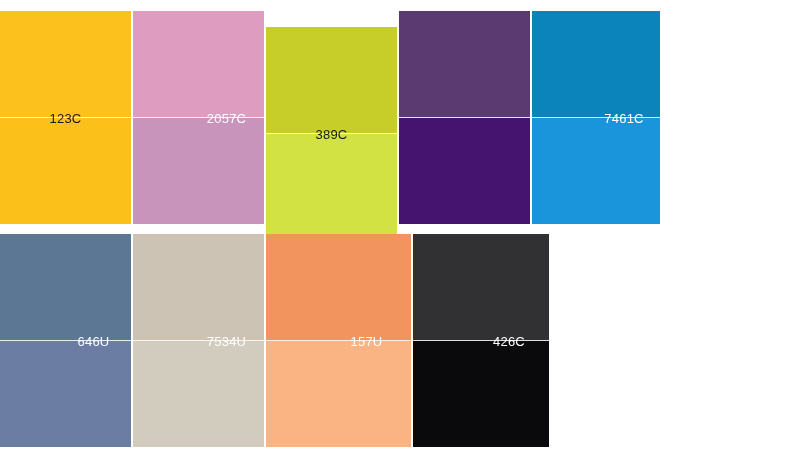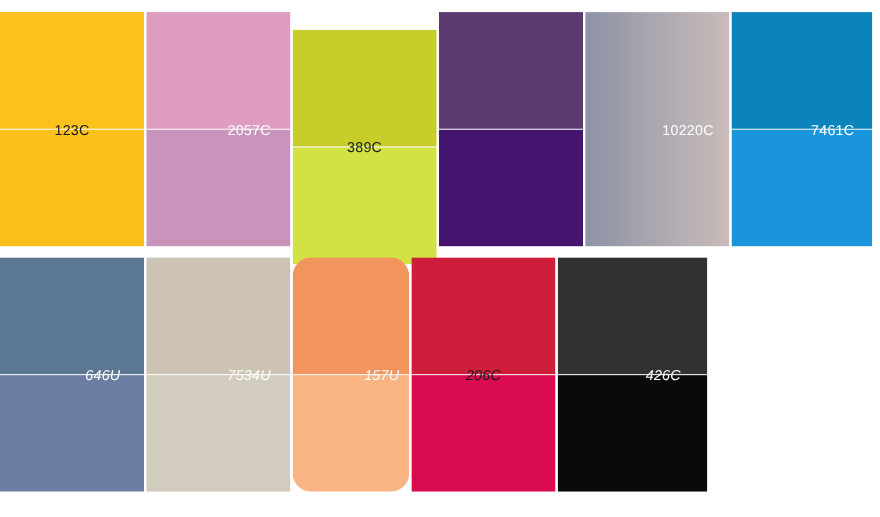--- a/index.html
+++ b/index.html
@@ -25,21 +25,21 @@
 
   .swatch-row {
     position: absolute;
     left: 0;
     width: 800px;
     display: flex;
     flex-direction: row;
   }
 
   #swatch-row-top    { top: 11px;  height: 213px; }
-  #swatch-row-bottom { top: 234px; height: 213px; font-style: italic; }
+  #swatch-row-bottom { top: 234px; height: 213px; }
 
   .swatch {
     position: relative;
     height: 100%;
     overflow: hidden;
     flex: 0 0 auto;
   }
 
   
   .swatch + .swatch {
@@ -112,55 +112,45 @@
         <div class="swatch-half swatch-half-top" style="background: rgb(199, 206, 42);"></div>
         <div class="swatch-half swatch-half-bottom" style="background: rgb(211, 226, 67);"></div>
         <div class="swatch-divider"></div>
         <div class="swatch-label label-dark">389C</div>
       </div>
       <div class="swatch" style="width: 131px;">
         <div class="swatch-half swatch-half-top" style="background: rgb(91, 58, 114);"></div>
         <div class="swatch-half swatch-half-bottom" style="background: rgb(68, 20, 110);"></div>
         <div class="swatch-divider"></div>
       </div>
-      <div class="swatch" style="width: 131px;">
-        <div class="swatch-gradient-fill" style="background: linear-gradient(to right, rgb(142, 147, 166), rgb(201, 188, 186));"></div>
-        <div class="swatch-label label-light">10220C</div>
-      </div>
       <div class="swatch" style="width: 128px;">
         <div class="swatch-half swatch-half-top" style="background: rgb(11, 132, 188);"></div>
         <div class="swatch-half swatch-half-bottom" style="background: rgb(26, 148, 218);"></div>
         <div class="swatch-divider"></div>
         <div class="swatch-label label-light">7461C</div>
       </div>
     </div>
   <div class="swatch-row" id="swatch-row-bottom">
       <div class="swatch" style="width: 131px;">
         <div class="swatch-half swatch-half-top" style="background: rgb(91, 119, 147);"></div>
         <div class="swatch-half swatch-half-bottom" style="background: rgb(108, 125, 164);"></div>
         <div class="swatch-divider"></div>
         <div class="swatch-label label-light">646U</div>
       </div>
       <div class="swatch" style="width: 131px;">
         <div class="swatch-half swatch-half-top" style="background: rgb(204, 195, 180);"></div>
         <div class="swatch-half swatch-half-bottom" style="background: rgb(210, 204, 190);"></div>
         <div class="swatch-divider"></div>
         <div class="swatch-label label-light">7534U</div>
       </div>
-      <div class="swatch" style="width: 106px; border-radius: 17px;">
+      <div class="swatch" style="width: 145px;">
         <div class="swatch-half swatch-half-top" style="background: rgb(242, 148, 94);"></div>
         <div class="swatch-half swatch-half-bottom" style="background: rgb(250, 179, 130);"></div>
         <div class="swatch-divider"></div>
         <div class="swatch-label label-light">157U</div>
-      </div>
-      <div class="swatch" style="width: 131px;">
-        <div class="swatch-half swatch-half-top" style="background: rgb(206, 30, 60);"></div>
-        <div class="swatch-half swatch-half-bottom" style="background: rgb(218, 11, 78);"></div>
-        <div class="swatch-divider"></div>
-        <div class="swatch-label label-dark">206C</div>
       </div>
       <div class="swatch" style="width: 136px;">
         <div class="swatch-half swatch-half-top" style="background: rgb(49, 49, 51);"></div>
         <div class="swatch-half swatch-half-bottom" style="background: rgb(10, 10, 12);"></div>
         <div class="swatch-divider"></div>
         <div class="swatch-label label-light">426C</div>
       </div>
     </div>
 </div>
 

